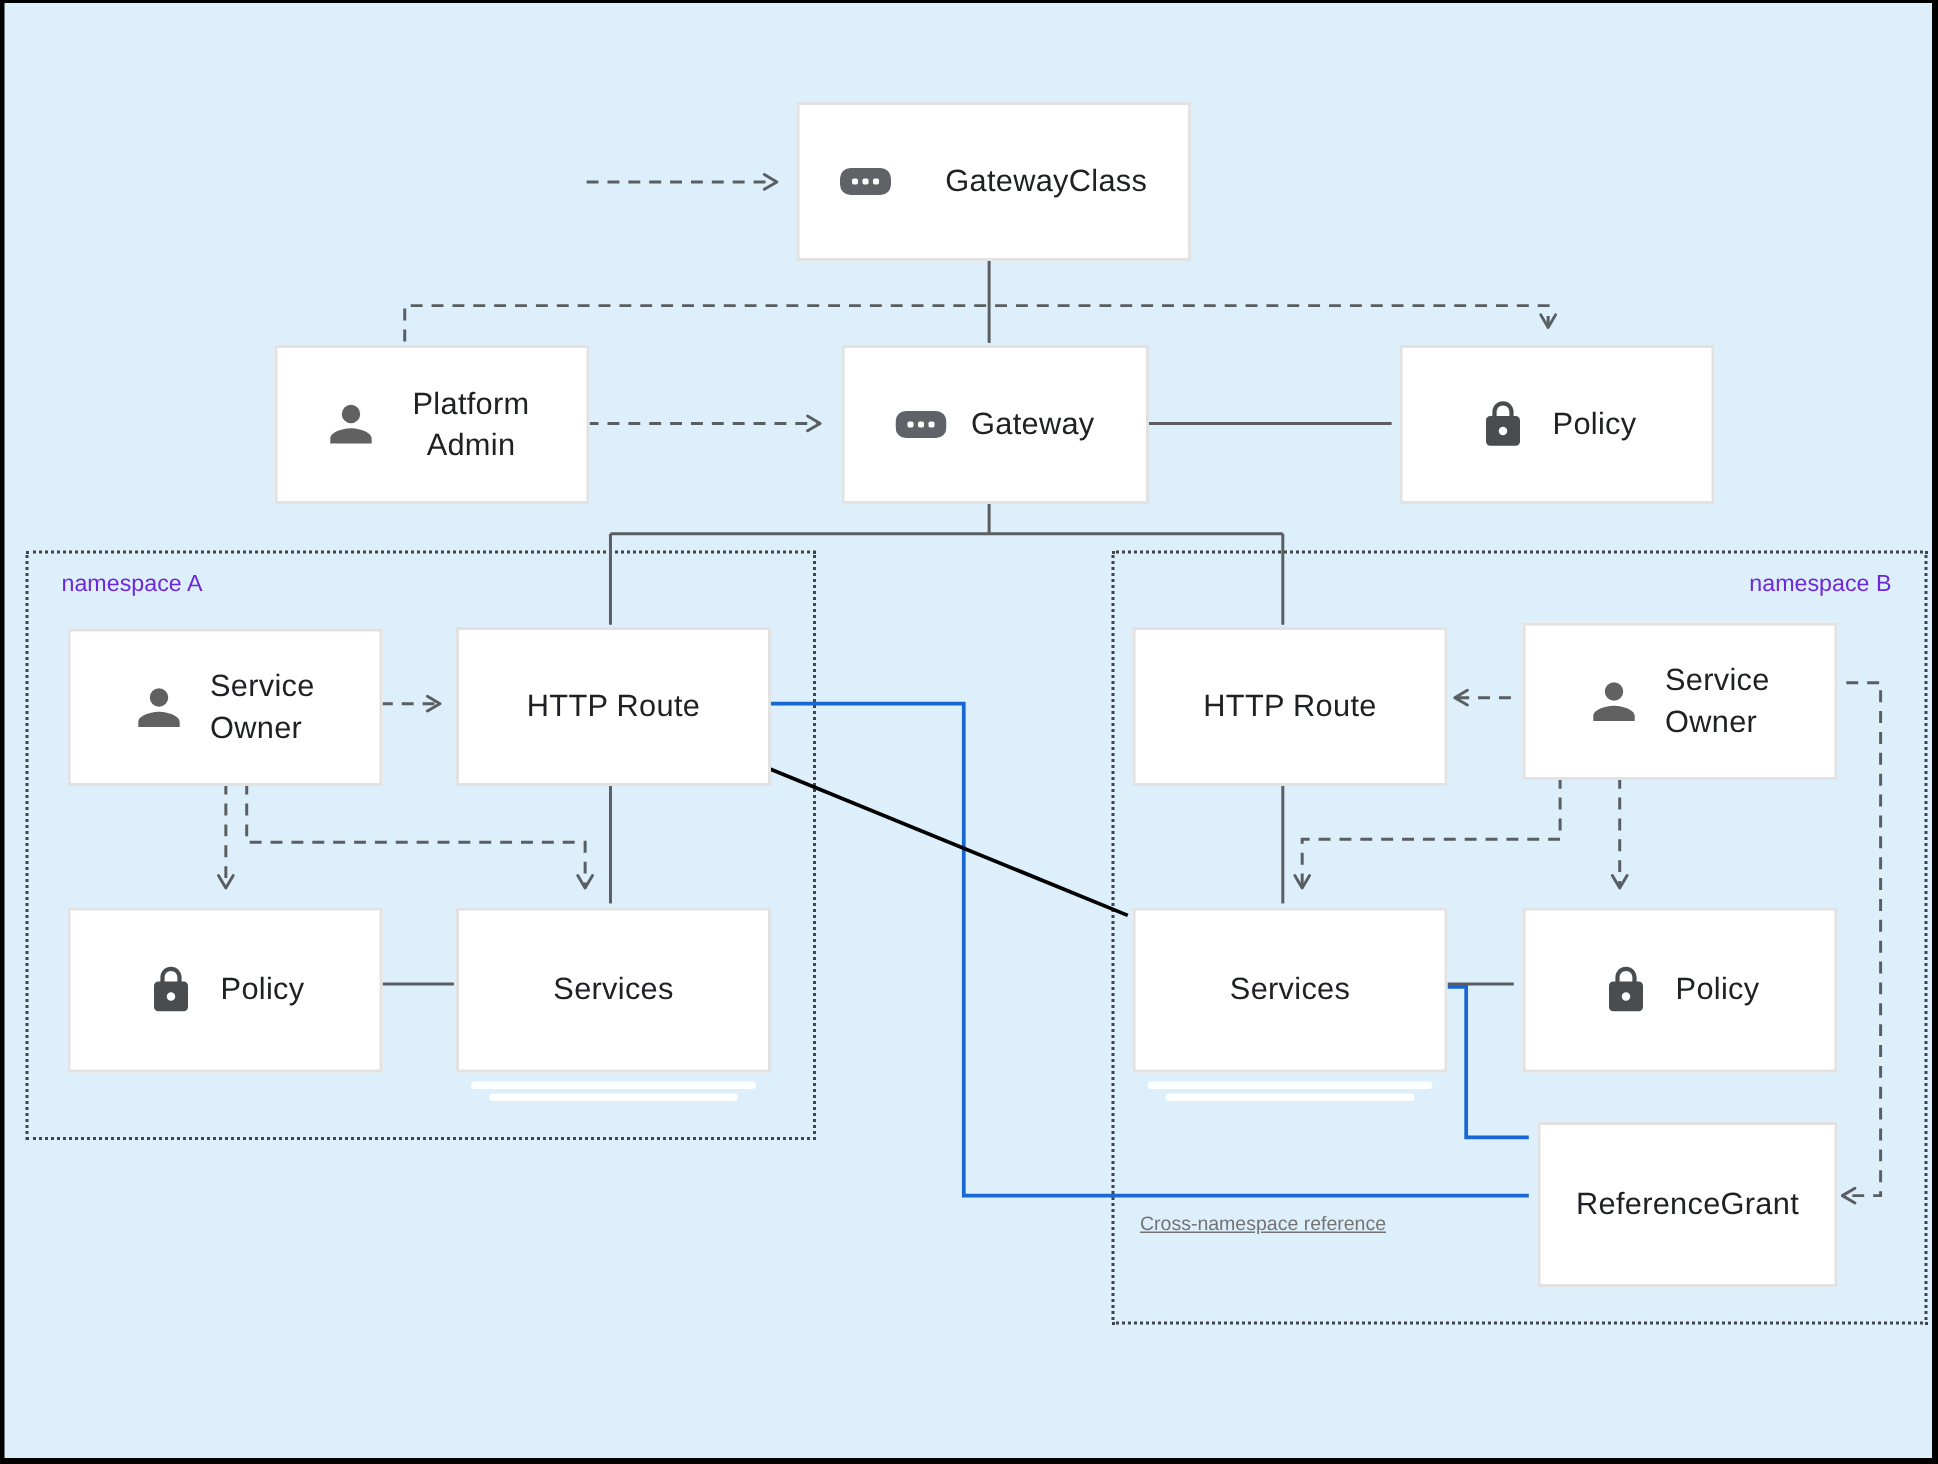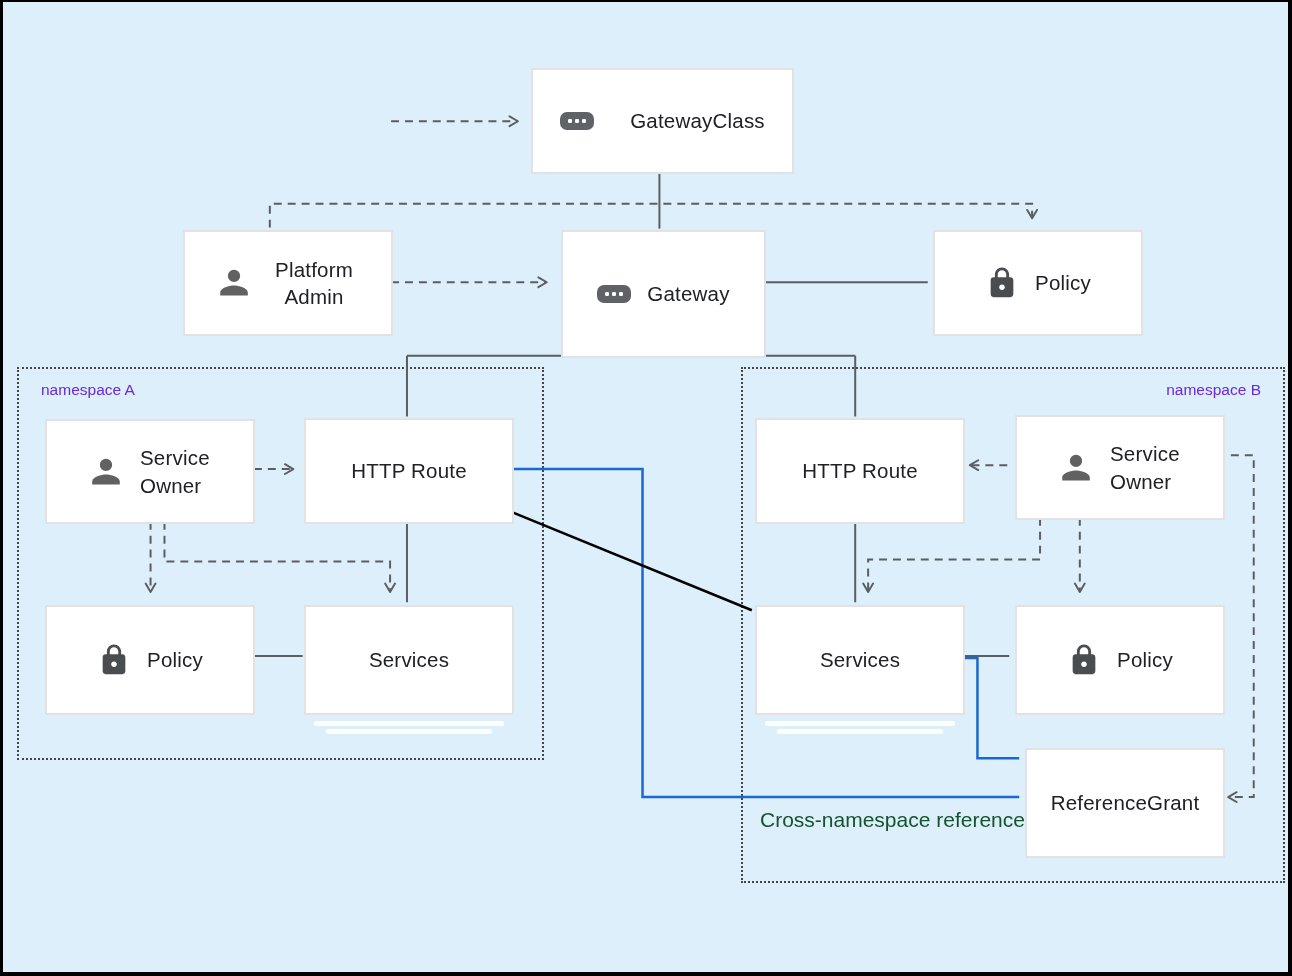--- a/index.html
+++ b/index.html
@@ -48,24 +48,25 @@
   .icon{display:inline-flex;align-items:center;justify-content:center;}
   .stack-bar{
     position:absolute;
     height:5px;
     background:rgba(255,255,255,.95);
     border-radius:3px;
     z-index:3;
   }
   .edge-label{
     position:absolute;
-    font-size:21px;
-    color:#14532d;
+    font-size:13px;
+    color:#737373;
     z-index:4;
     white-space:nowrap;
+    text-decoration:underline;
   }
 </style>
 </head>
 <body>
 
 <div class="canvas">
 
   <svg class="edges" width="1292" height="976" viewBox="0 0 1292 976">
     <defs>
       <marker id="arr" viewBox="0 0 10 10" refX="7.5" refY="5" markerWidth="6.5" markerHeight="6.5" orient="auto-start-reverse">
@@ -126,21 +127,21 @@
 
   <div class="node" style="left:180px;top:228px;width:210px;height:106px;text-align:center;">
     <span class="icon">
       <svg width="36" height="36" viewBox="0 0 24 24">
         <path fill="#616161" d="M12 11.4a4.1 4.1 0 1 0 0-8.2 4.1 4.1 0 0 0 0 8.2zm0 2.3c-3.1 0-9.2 1.55-9.2 4.6v2.1h18.4v-2.1c0-3.05-6.1-4.6-9.2-4.6z"></path>
       </svg>
     </span>
     <span class="label w90">Platform Admin</span>
   </div>
 
-  <div class="node" style="left:558px;top:228px;width:205px;height:128px;text-align:center;">
+  <div class="node" style="left:558px;top:228px;width:205px;height:106px;text-align:center;">
     <span class="icon">
       <svg width="34" height="18" viewBox="0 0 34 18">
         <rect x="0" y="0" width="34" height="18" rx="7" fill="#5f6368"></rect>
         <rect x="8" y="7" width="4" height="4" rx="1.2" fill="#fff"></rect>
         <rect x="15" y="7" width="4" height="4" rx="1.2" fill="#fff"></rect>
         <rect x="22" y="7" width="4" height="4" rx="1.2" fill="#fff"></rect>
       </svg>
     </span>
     <span class="label">Gateway</span>
   </div>

